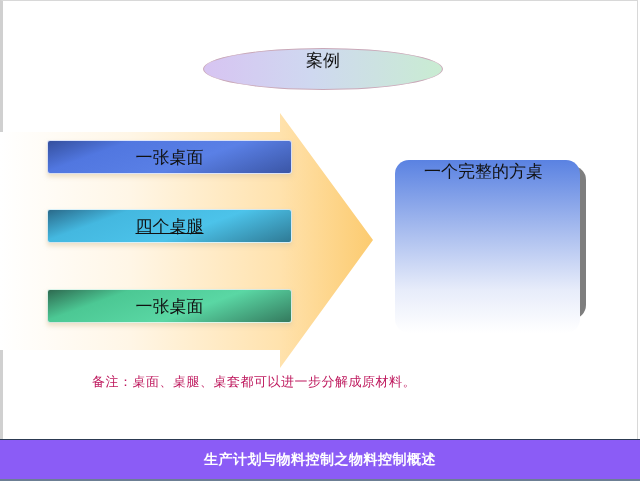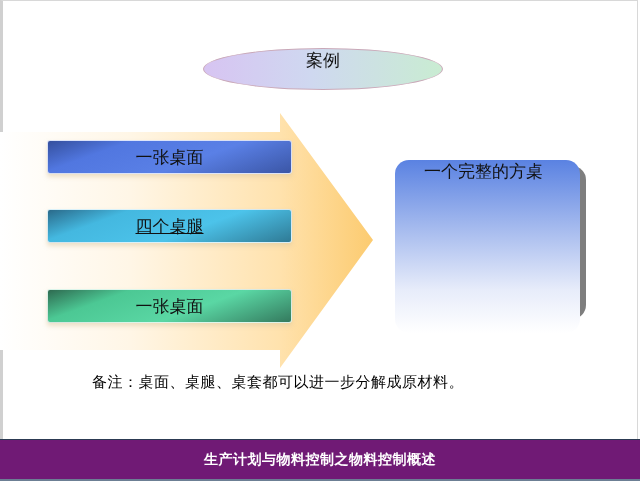--- a/index.html
+++ b/index.html
@@ -12,22 +12,22 @@
   .arrow{position:absolute;left:0;top:0;}
   .item{position:absolute;left:29px;width:245px;height:34px;border-radius:3px;display:flex;align-items:center;justify-content:center;
     font-size:17px;color:#111;box-shadow:0 3px 4px rgba(220,200,160,0.5);border:1px solid rgba(255,255,255,0.8);box-sizing:border-box;margin-left:18px;}
   .item-1{top:140px;background:linear-gradient(160deg,#344f9e 0%,#5177e0 25%,#5a80e6 60%,#3b56a6 100%);}
   .item-2{top:209px;background:linear-gradient(160deg,#2a6a8a 0%,#44b8e0 25%,#4cc3ea 60%,#2f7a95 100%);text-decoration:underline;}
   .item-3{top:289px;background:linear-gradient(160deg,#2e6a50 0%,#4cc894 25%,#5ad7a4 60%,#347a5e 100%);}
   .result-shadow{position:absolute;left:401px;top:166px;width:185px;height:153px;border-radius:14px;background:#7e7e7e;}
   .result{position:absolute;left:395px;top:160px;width:185px;height:173px;border-radius:14px;
     background:linear-gradient(180deg,#5a82e2 0%,#a6bbee 40%,#e7ecfa 75%,#ffffff 100%);
     display:flex;align-items:flex-start;justify-content:center;font-size:17px;color:#111;box-sizing:border-box;padding-right:8px;}
-  .note{position:absolute;left:92px;top:373px;font-size:15px;color:#000000;letter-spacing:0.5px;white-space:nowrap;}
-  .footer{position:absolute;left:0;top:439px;width:640px;height:42px;background:#701a75;border-top:1px solid #2c3a52;border-bottom:2px solid #6c7f94;
+  .note{position:absolute;left:92px;top:373px;font-size:13px;color:#be185d;letter-spacing:0.5px;white-space:nowrap;}
+  .footer{position:absolute;left:0;top:439px;width:640px;height:42px;background:#8b5cf6;border-top:1px solid #2c3a52;border-bottom:2px solid #6c7f94;
     box-sizing:border-box;display:flex;align-items:center;justify-content:center;color:#fff;font-size:14px;font-weight:bold;letter-spacing:0.5px;}
 </style>
 </head>
 <body>
 
 <div class="frame"></div>
 
 <div class="title-oval">
   <span>案例</span>
 </div>

